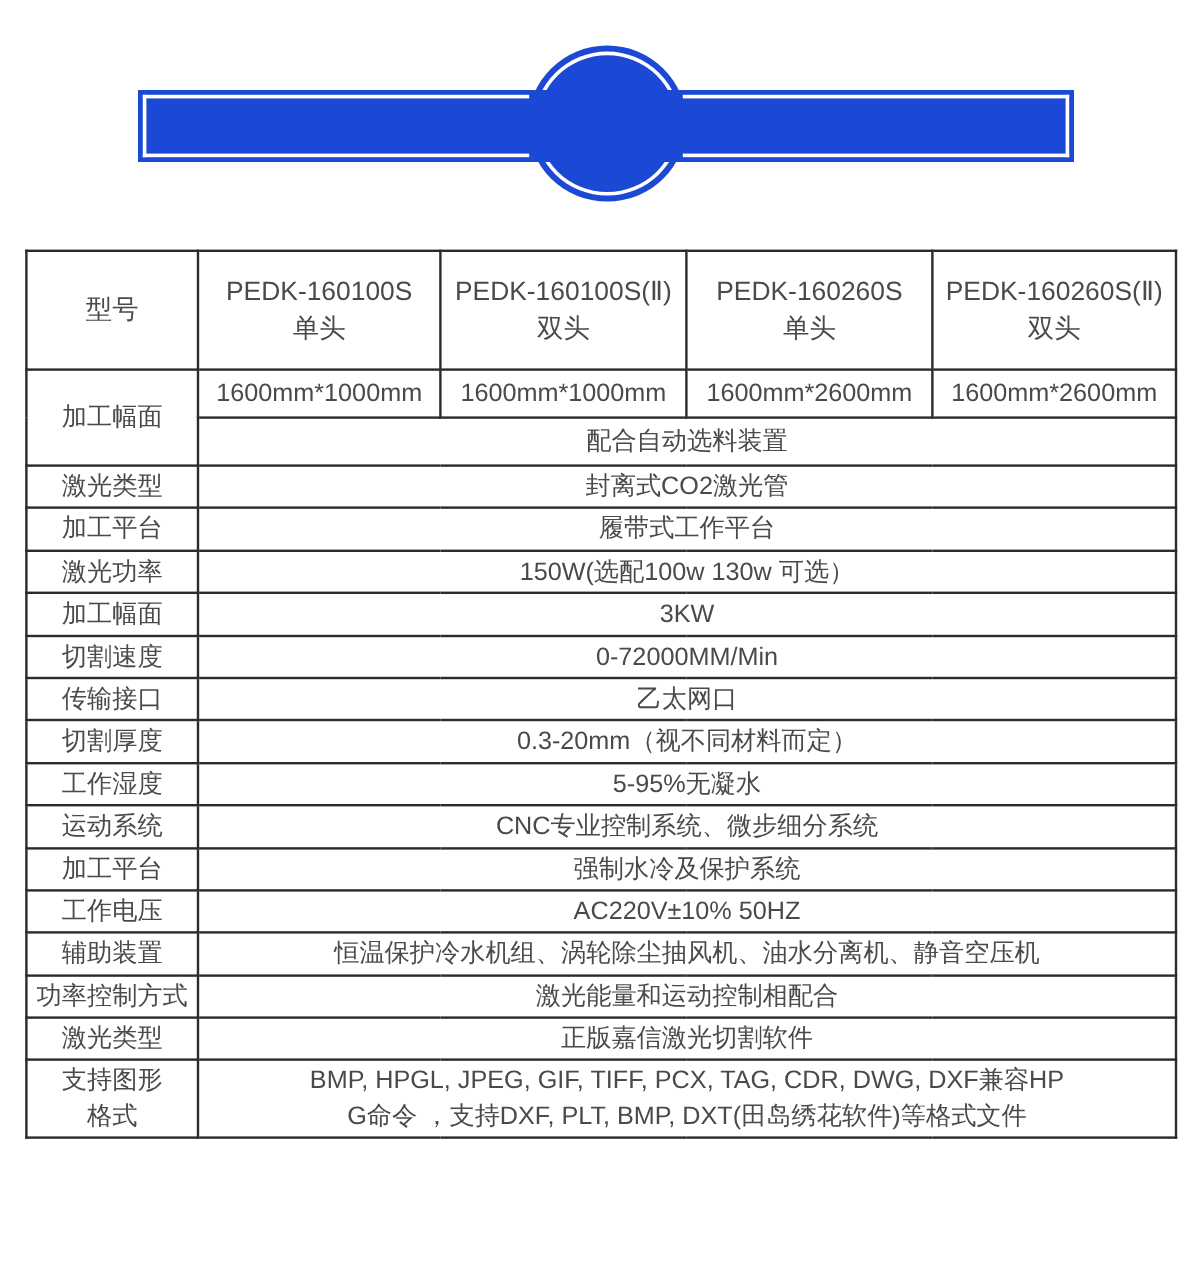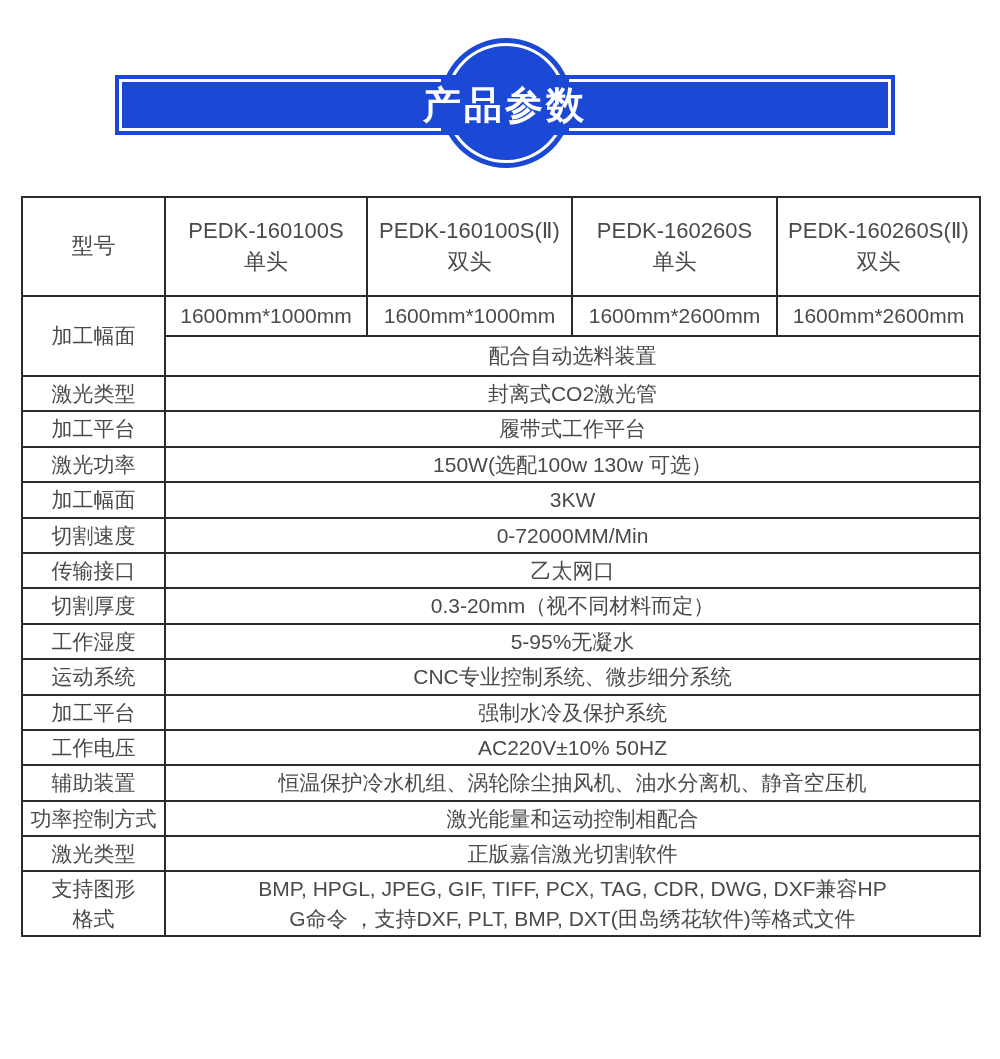--- a/index.html
+++ b/index.html
@@ -78,21 +78,21 @@
     justify-content: center;
     color: #ffffff;
     font-size: 38px;
     font-weight: bold;
     letter-spacing: 3px;
   }
 
   
   .table-wrap {
     width: 958px;
-    margin: 26px auto 0 auto;
+    margin: 38px auto 0 auto;
   }
   table.spec {
     width: 958px;
     border-collapse: collapse;
     table-layout: fixed;
   }
   table.spec td {
     border: 2px solid var(--border);
     text-align: center;
     vertical-align: middle;
@@ -113,21 +113,20 @@
 </style>
 </head>
 <body>
 
 <div class="banner">
   <div class="banner-ellipse"></div>
   <div class="banner-band">
     <div class="band-line left"></div>
     <div class="band-line right"></div>
   </div>
-  <div class="banner-title">产品参数</div>
 </div>
 
 <div class="table-wrap">
   <table class="spec">
     <colgroup>
       <col style="width:143px">
       <col style="width:202px">
       <col style="width:205px">
       <col style="width:205px">
       <col style="width:203px">

